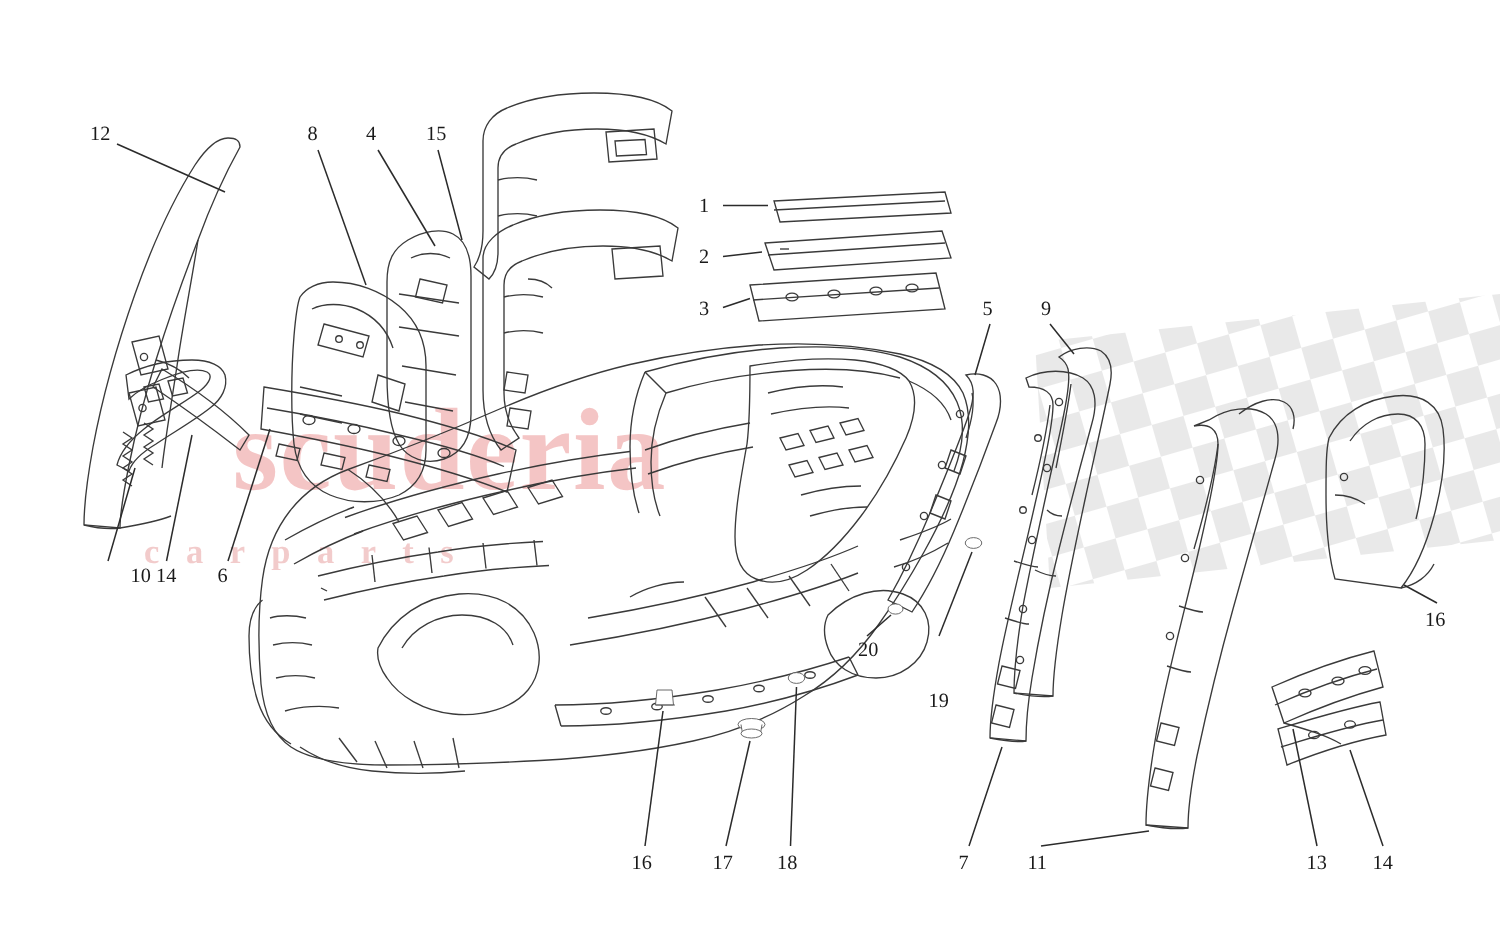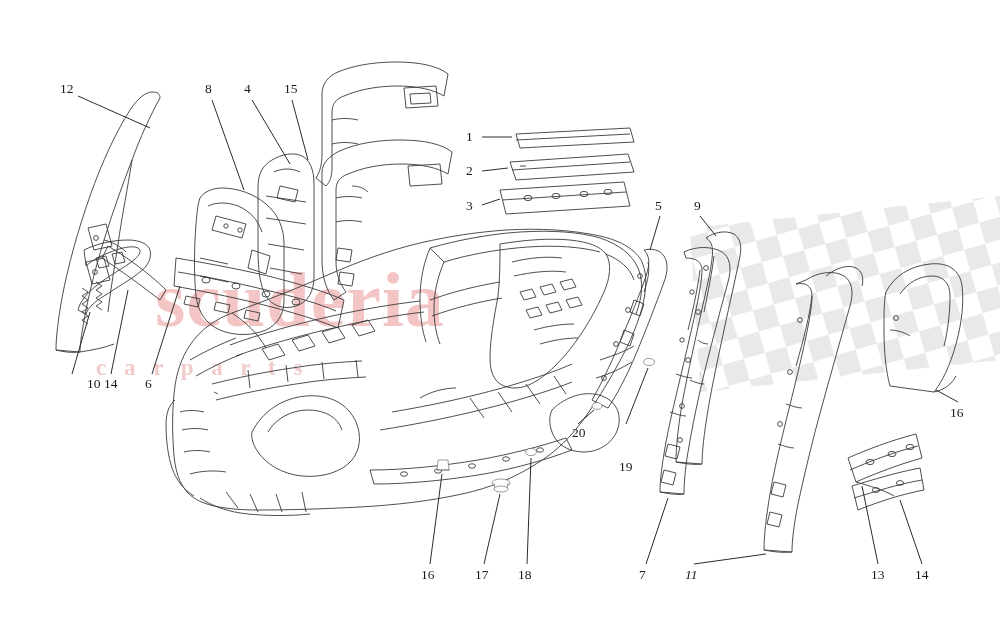--- a/index.html
+++ b/index.html
@@ -476,18 +476,18 @@
     <div class="callout-label" style="left:63px;  top:376px;margin-left:24px;">10</div>
     <div class="callout-label" style="left:104px; top:376px;">14</div>
     <div class="callout-label" style="left:145px; top:376px;">6</div>
     <div class="callout-label" style="left:572px; top:425px;">20</div>
     <div class="callout-label" style="left:619px; top:425px;margin-top:34px;">19</div>
     <div class="callout-label" style="left:950px; top:405px;">16</div>
     <div class="callout-label" style="left:421px; top:567px;">16</div>
     <div class="callout-label" style="left:475px; top:567px;">17</div>
     <div class="callout-label" style="left:518px; top:567px;">18</div>
     <div class="callout-label" style="left:639px; top:567px;">7</div>
-    <div class="callout-label" style="left:685px; top:567px;font-style:italic;">11</div>
+    <div class="callout-label" style="left:685px; top:567px;">11</div>
     <div class="callout-label" style="left:871px; top:567px;">13</div>
     <div class="callout-label" style="left:915px; top:567px;">14</div>
   </div>
 
 </div>
 
 </body></html>

